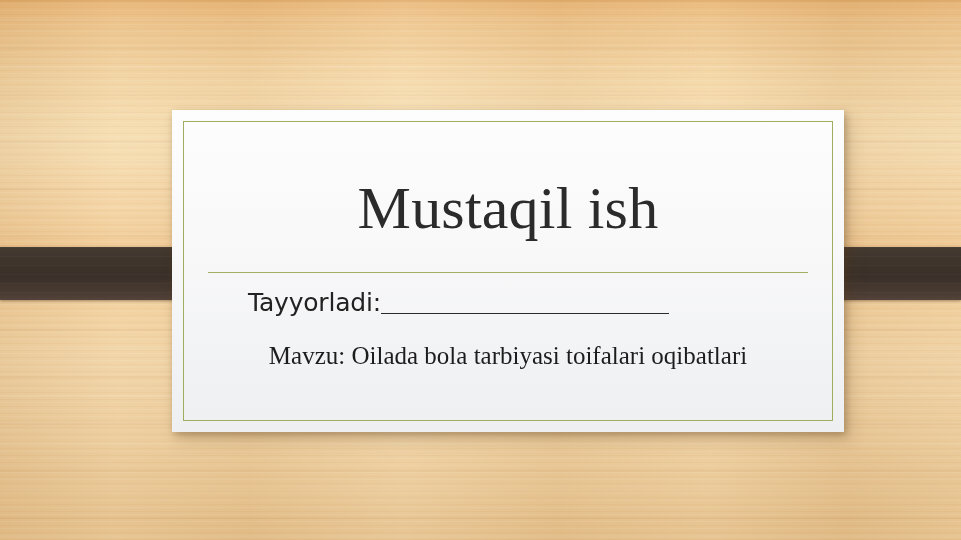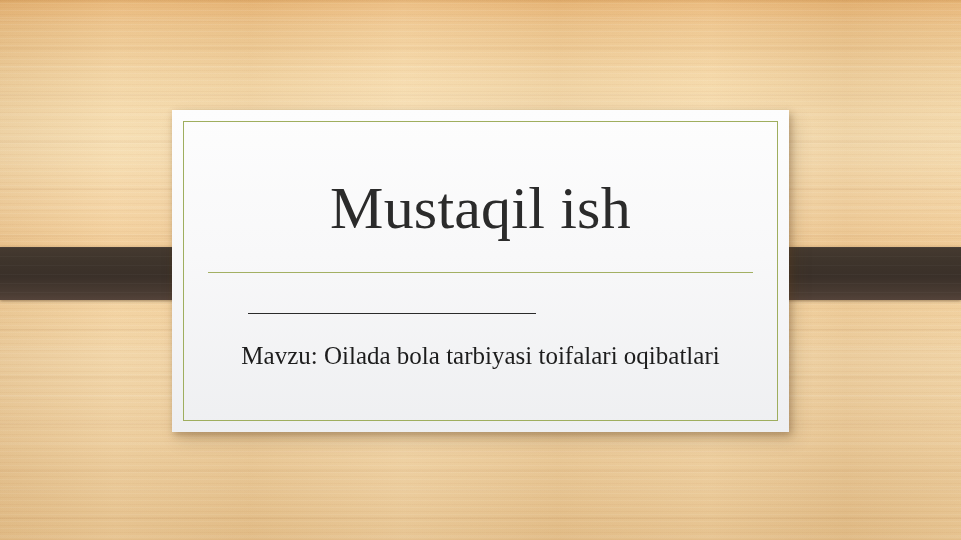--- a/index.html
+++ b/index.html
@@ -117,21 +117,21 @@
         rgba(255,255,255,0.028) 1px,
         rgba(0,0,0,0) 1px,
         rgba(0,0,0,0) 9px);
   }
 
   
   .card {
     position: absolute;
     left: 172px;
     top: 110px;
-    width: 617px;
+    width: 672px;
     height: 322px;
     background: linear-gradient(to bottom, #fdfdfd 0%, #f8f8f9 45%, #eeeff1 100%);
     box-shadow:
       2px 3px 7px rgba(90,60,25,0.32),
       6px 8px 16px rgba(90,60,25,0.18);
   }
   .card-inner-border {
     position: absolute;
     left: 11px;
     top: 11px;
@@ -225,21 +225,21 @@
 
     <div class="card-content">
 
       <div class="title">Mustaqil ish</div>
 
       <div class="title-rule"></div>
 
       <div class="subtitle-block">
 
         <div class="line-prepared">
-          <span class="blank-rule"></span>
+          <span class="label">Tayyorladi:</span><span class="blank-rule"></span>
         </div>
 
         <div class="line-topic">Mavzu: Oilada bola tarbiyasi toifalari oqibatlari</div>
 
       </div>
     </div>
   </div>
 
 </div>
 

